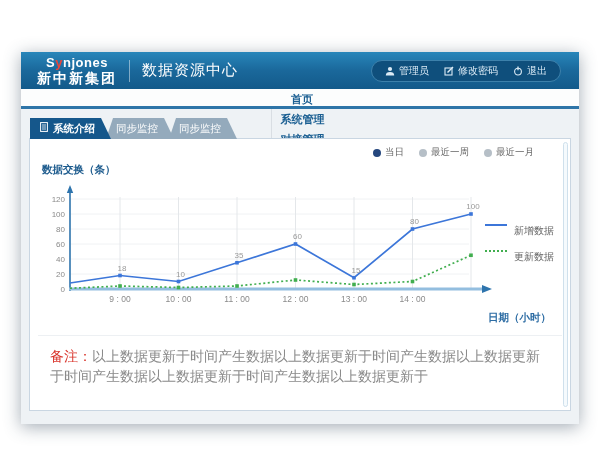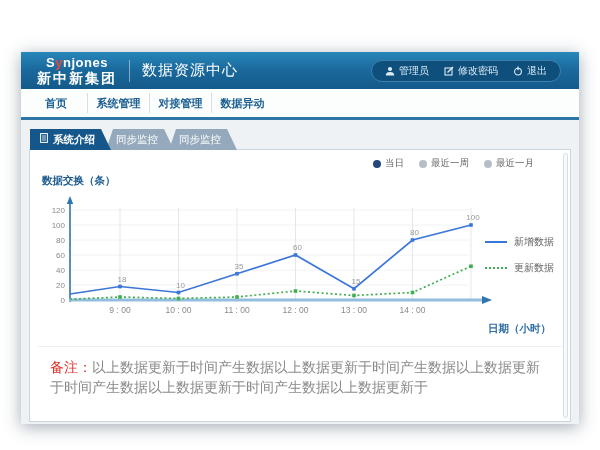--- a/index.html
+++ b/index.html
@@ -16,21 +16,21 @@
   .logo-cn { color:#fff; font-size:14px; font-weight:bold; letter-spacing:2px; margin-top:2px; }
   .hdivider { width:1px; height:22px; background:rgba(255,255,255,.45); margin:0 12px; }
   .app-title { color:#fff; font-size:15px; letter-spacing:1px; }
   .spacer { flex:1; }
   .user-pill { display:flex; align-items:center; gap:15px; background:#0f4f7c; border:1px solid #3d81ab;
                border-radius:11px; padding:3px 13px; }
   .user-item { display:flex; align-items:center; gap:4px; color:#dcebf6; font-size:10px; cursor:pointer; }
   .user-item svg { display:block; }
 
   
-  .nav { height:31px; background:#fcfdfd; border-bottom:3px solid #2e75a8; display:flex; align-items:center; padding-left:4px; }
+  .nav { height:20px; background:#fcfdfd; border-bottom:3px solid #2e75a8; display:flex; align-items:center; padding-left:4px;flex-direction:column; }
   .nav-item { width:62px; text-align:center; font-size:11px; font-weight:bold; color:#1b5f92; cursor:pointer; line-height:20px; }
   .nav-item + .nav-item { border-left:1px solid #d9dee3; }
 
   
   .content { padding:9px 8px 8px 8px; }
   .tabs { display:flex; position:relative; z-index:2; margin-bottom:-1px; height:21px; margin-left:1px; }
   .tab { color:#fff; font-size:10.5px; line-height:21px; padding:0 16px 0 10px; white-space:nowrap; cursor:pointer; }
   .tab.active { background:#15578b; font-weight:bold; clip-path:polygon(0 0, calc(100% - 10px) 0, 100% 100%, 0 100%);
                 display:flex; align-items:center; gap:5px; z-index:3; }
   .tab.inactive { background:#94aabc; clip-path:polygon(7px 0, calc(100% - 10px) 0, 100% 100%, 0 100%); margin-left:-5px; }
@@ -38,21 +38,21 @@
   
   .panel { position:relative; z-index:1; background:#fff; border:1px solid #c9d6e2; height:273px; }
   .radio-row { position:absolute; top:7px; right:36px; display:flex; gap:15px; align-items:center; }
   .radio { display:flex; align-items:center; gap:4px; font-size:9.5px; color:#666; cursor:pointer; }
   .dot { width:8px; height:8px; border-radius:50%; background:#b6bfc7; }
   .dot.sel { background:#25477e; }
   .chart-title { position:absolute; left:12px; top:24px; font-size:10.5px; font-weight:bold; color:#1e5c8e; }
   .chart-svg { position:absolute; left:12px; top:42px; }
   .x-axis-label { position:absolute; left:458px; top:172px; font-size:10.5px; font-weight:bold; color:#2e6da4; }
   .legend { position:absolute; right:16px; top:85px; display:flex; flex-direction:column; gap:12px; }
-  .legend-item { display:flex; align-items:center; gap:7px; font-size:10px; color:#666; }
+  .legend-item { display:flex; gap:7px; font-size:10px; color:#666; }
   .sample { width:22px; height:0; }
   .sample.solid  { border-top:2px solid #3c76d9; }
   .sample.dotted { border-top:2px dotted #41ae4f; }
   .note-divider { position:absolute; left:8px; right:8px; top:196px; border-top:1px solid #edf0f3; }
   .note { position:absolute; left:20px; top:208px; right:30px; font-size:14px; line-height:1.4; color:#8a8a8a; }
   .note .red { color:#d9342b; }
   .scrollbar { position:absolute; right:2px; top:3px; bottom:3px; width:5px;
                background:#f5fafd; border:1px solid #cfe0ec; border-radius:3px; }
 </style>
 </head>

